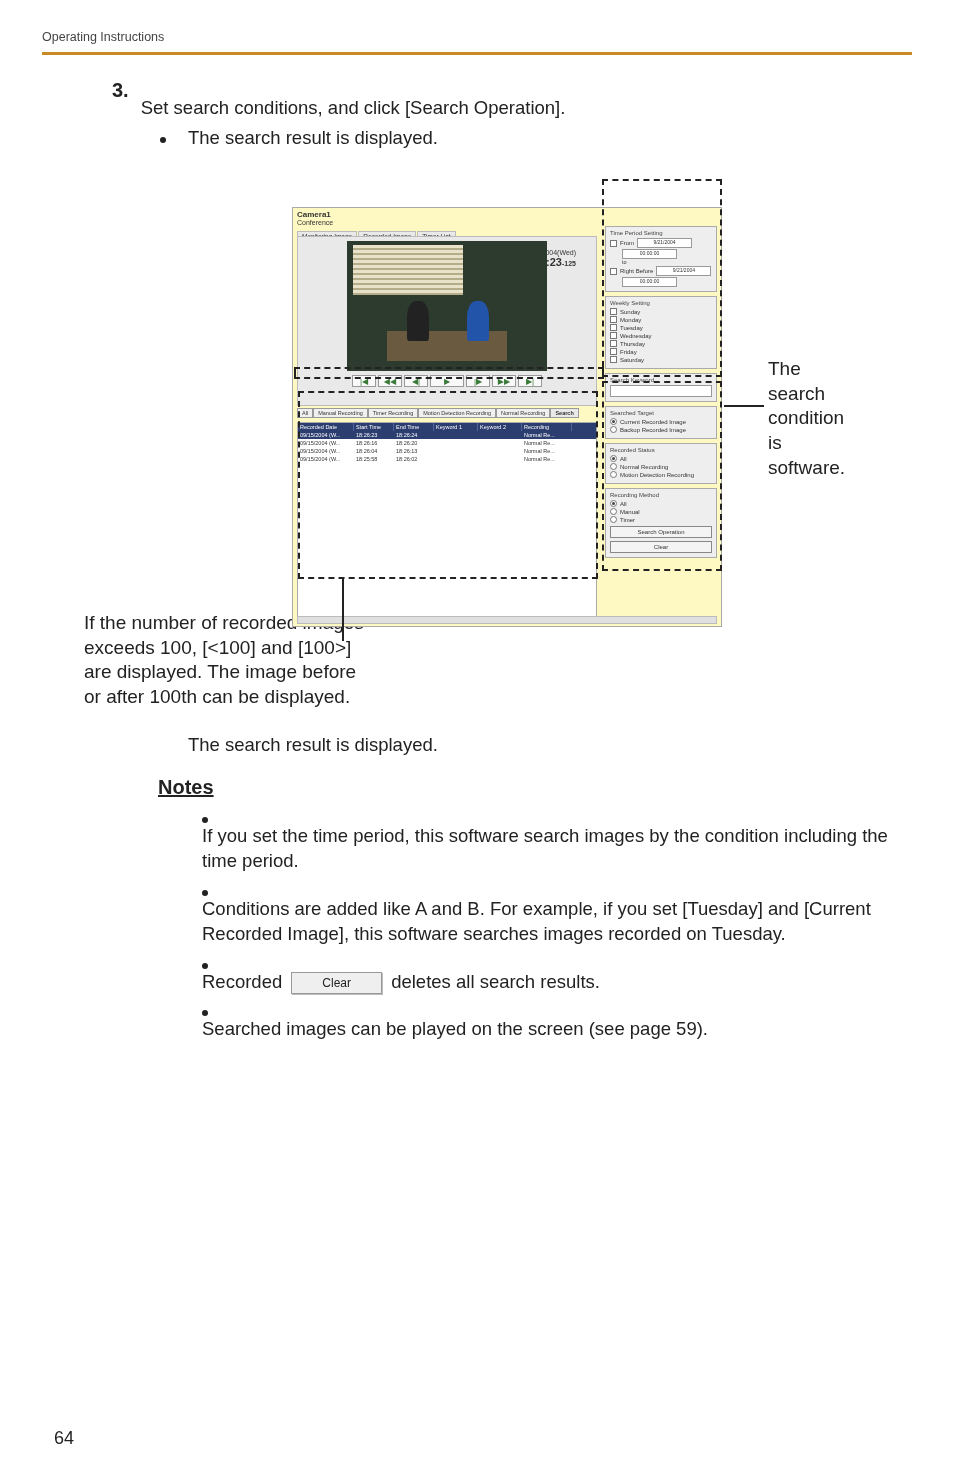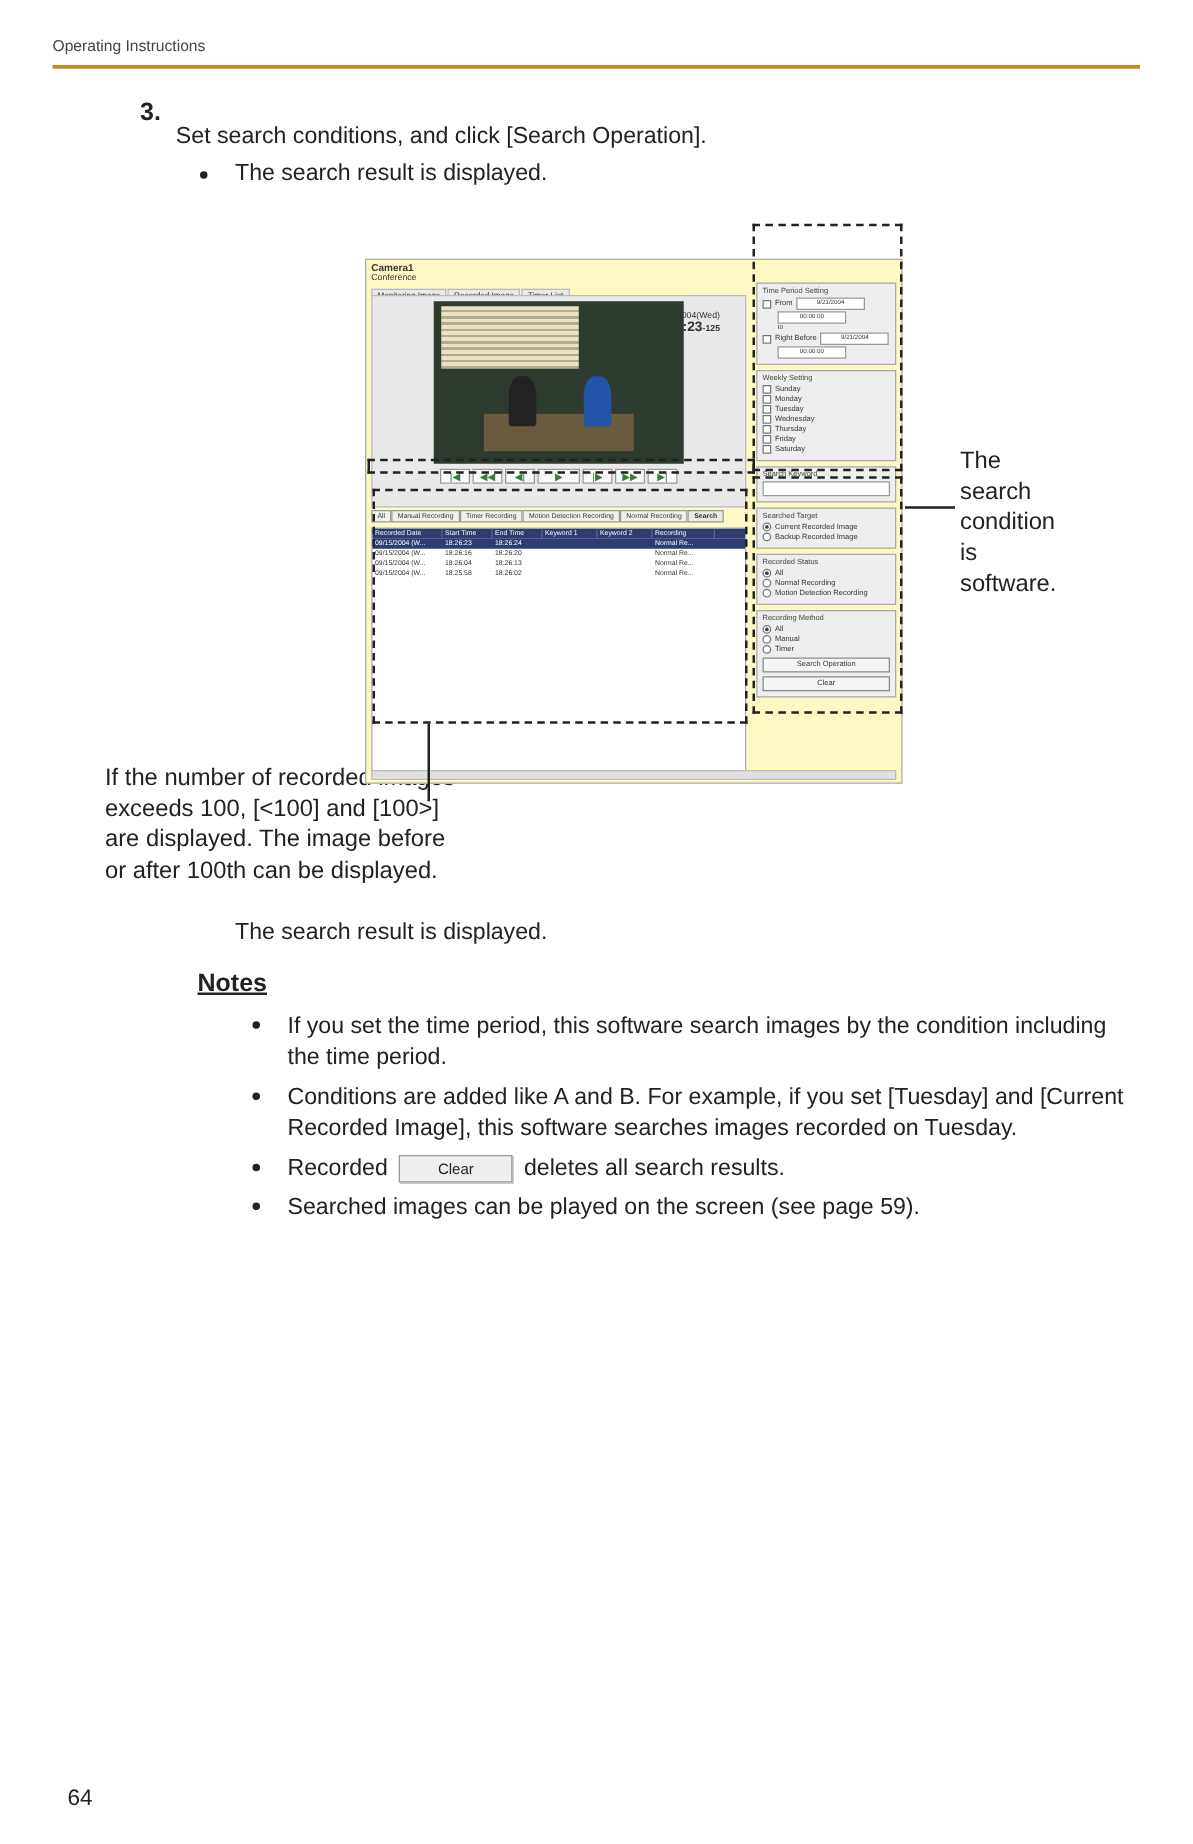--- a/index.html
+++ b/index.html
@@ -83,21 +83,21 @@
   .leader { position:absolute; background:#222; }
   .leader-r { left:612px; top:240px; width:40px; height:2px; }
   .leader-l-v { left:230px; top:414px; width:2px; height:62px; }
 
   .callout-right { position:absolute; left:656px; top:192px; font-size:19px; line-height:1.3; }
   .callout-left { margin-left:42px; margin-top:6px; font-size:19px; line-height:1.3; max-width:280px; }
 
   .result-caption { margin-left:146px; font-size:18.5px; margin-top:24px; margin-bottom:20px;}
   .notes-heading { font-size:20px; font-weight:bold; text-decoration:underline; margin-left:116px; margin-bottom:8px;}
   .notes-list { margin-left:160px; }
-  .notes-list .n-row { display:flex; align-items:flex-start; font-size:18.5px; line-height:1.38; margin-bottom:6px;}
+  .notes-list .n-row { display:flex; align-items:flex-start; font-size:18.5px; line-height:1.38; margin-bottom:6px;flex-direction:column;}
   .notes-list .n-dot { width:6px; height:6px; background:#222; border-radius:50%; margin-top:10px; margin-right:22px; flex:none;}
   .notes-list .n-text { flex:1; }
   .inline-btn{display:inline-block;vertical-align:middle;border:1px solid #999;background:#efefef;font-size:12px;padding:2px 30px;margin:0 4px;box-shadow:1px 1px 0 #bbb;}
   .page-num{position:absolute;bottom:26px;left:54px;font-size:18px;}
 </style>
 </head>
 <body>
 
 <div class="header-area">
   <div class="top-label">Operating Instructions</div>

